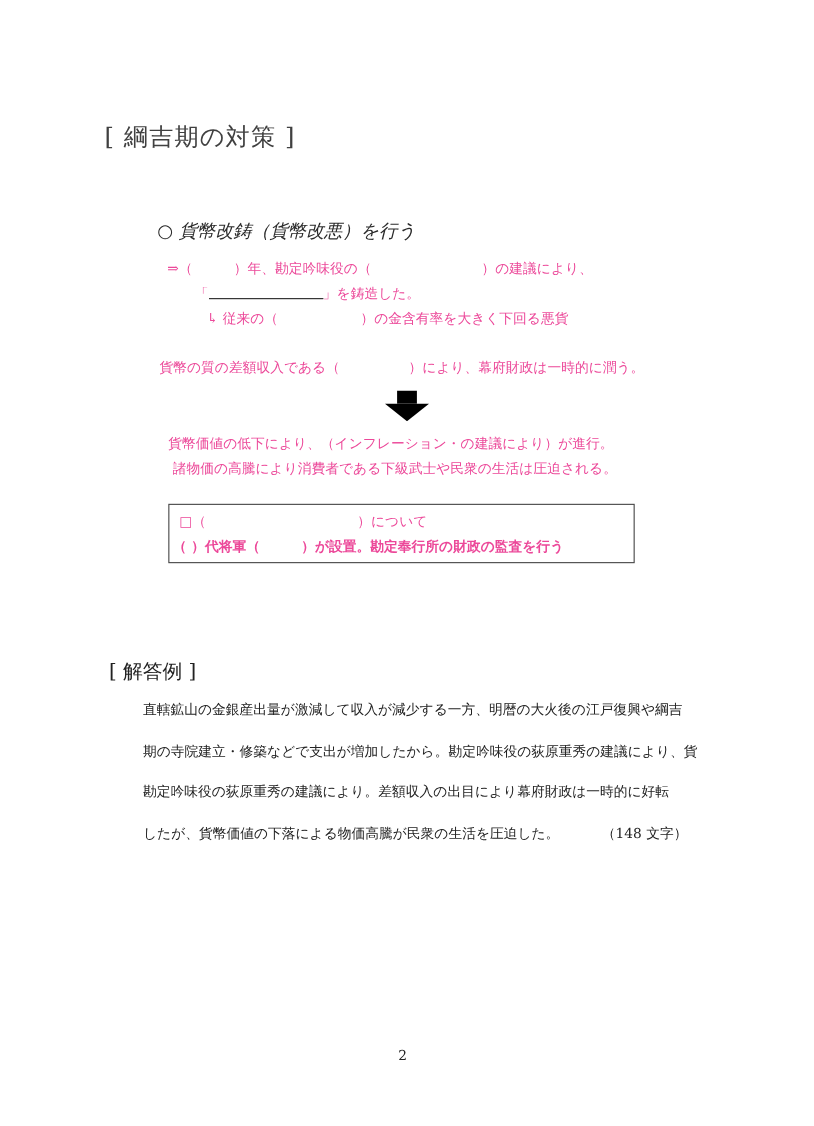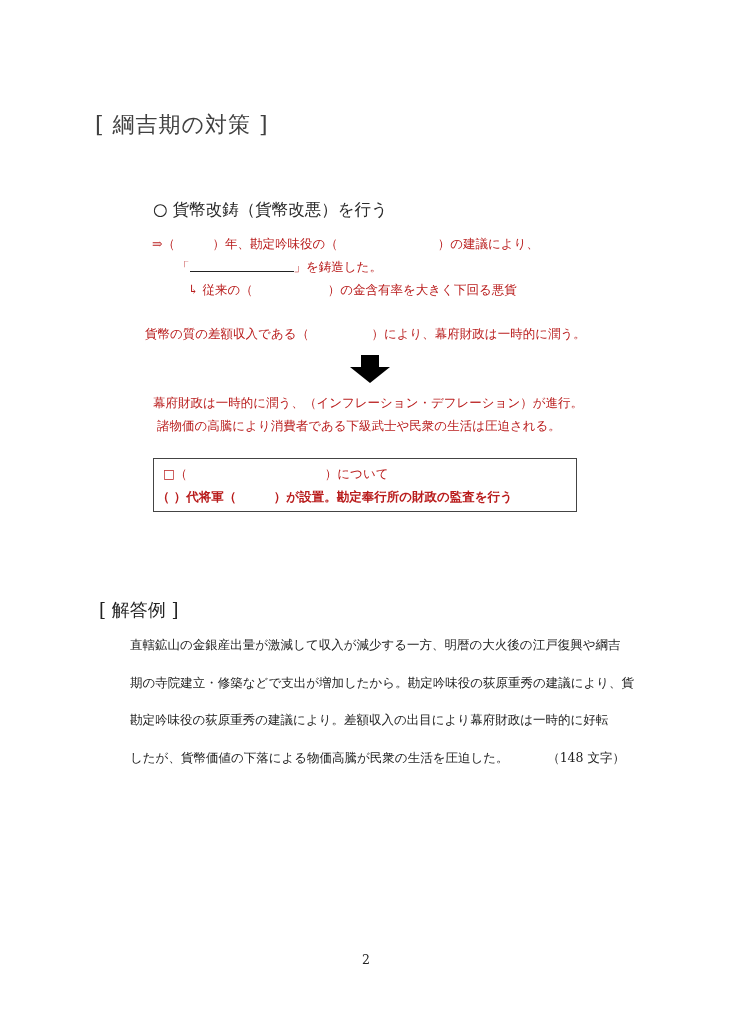--- a/index.html
+++ b/index.html
@@ -3,22 +3,22 @@
 <meta charset="utf-8">
 <style>
   html, body { margin: 0; padding: 0; background: #ffffff; }
   body {
     width: 740px; height: 1024px; position: relative; overflow: hidden;
     font-family: "DejaVu Serif", "Liberation Serif", serif;
     color: #222222;
   }
   .abs { position: absolute; white-space: nowrap; }
   .title { left: 95px; top: 110px; font-size: 22px; letter-spacing: 1px; color: #404040; }
-  .section { left: 153px; top: 199px; font-size: 16.5px; color: #2a2a2a; }
-  .line { font-size: 12.5px; color: #b91c1c; }
+  .section { left: 143px; top: 199px; font-size: 16.5px; color: #2a2a2a; font-style: italic; }
+  .line { font-size: 12.5px; color: #ec4899; }
   .l1 { left: 152px; top: 236px; }
   .l2 { left: 177px; top: 259px; }
   .l3 { left: 188px; top: 282px; }
   .blankline { display: inline-block; width: 104px; border-bottom: 1px solid #222; height: 12px; vertical-align: -1px; }
   .l4 { left: 145px; top: 326px; }
   .arrow { left: 350px; top: 355px; width: 40px; height: 28px; }
   .l5 { left: 153px; top: 395px; }
   .l6 { left: 157px; top: 418px; }
   .box { left: 153px; top: 458px; width: 424px; height: 54px; border: 1px solid #444; box-sizing: border-box; }
   .b1 { left: 163px; top: 466px; }
@@ -46,21 +46,21 @@
 
 <div class="abs line l4">貨幣の質の差額収入である（　　　　　）により、幕府財政は一時的に潤う。</div>
 
 <div class="abs arrow">
   <svg width="40" height="28" viewBox="0 0 40 28">
     <rect x="11" y="0" width="18" height="12" fill="#000"></rect>
     <polygon points="0,12 40,12 20,28" fill="#000"></polygon>
   </svg>
 </div>
 
-<div class="abs line l5">幕府財政は一時的に潤う、（インフレーション・デフレーション）が進行。</div>
+<div class="abs line l5">貨幣価値の低下により、（インフレーション・の建議により）が進行。</div>
 <div class="abs line l6">諸物価の高騰により消費者である下級武士や民衆の生活は圧迫される。</div>
 
 <div class="abs box"></div>
 <div class="abs line b1">□（　　　　　　　　　　　）について</div>
 <div class="abs line b2">（ ）代将軍（　　　）が設置。勘定奉行所の財政の監査を行う</div>
 
 <div class="abs ans-head">[ 解答例 ]</div>
 
 <div class="abs ans">
   <p>直轄鉱山の金銀産出量が激減して収入が減少する一方、明暦の大火後の江戸復興や綱吉</p>

